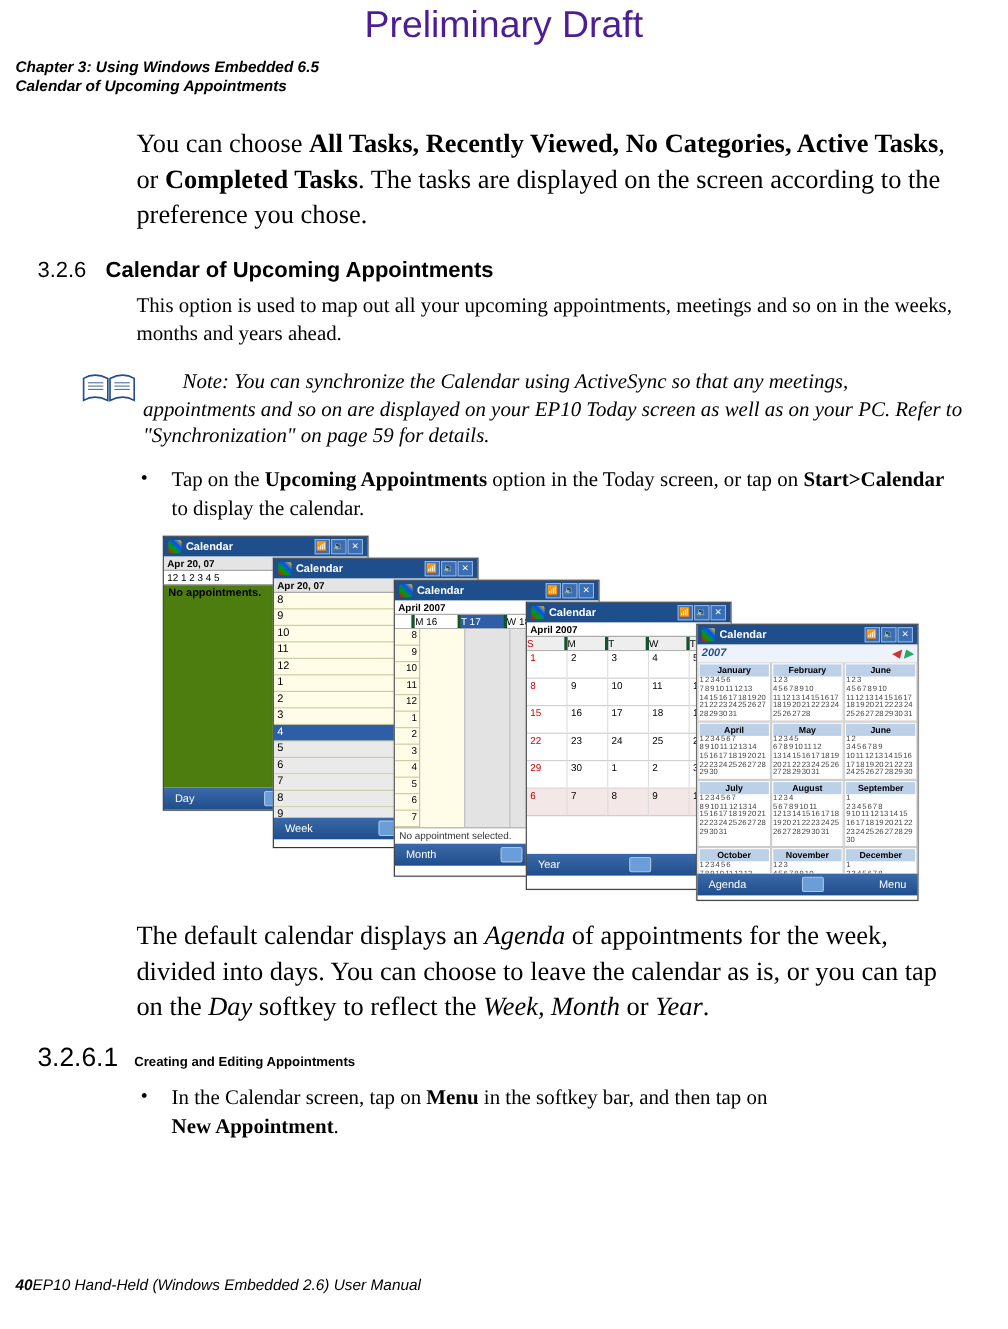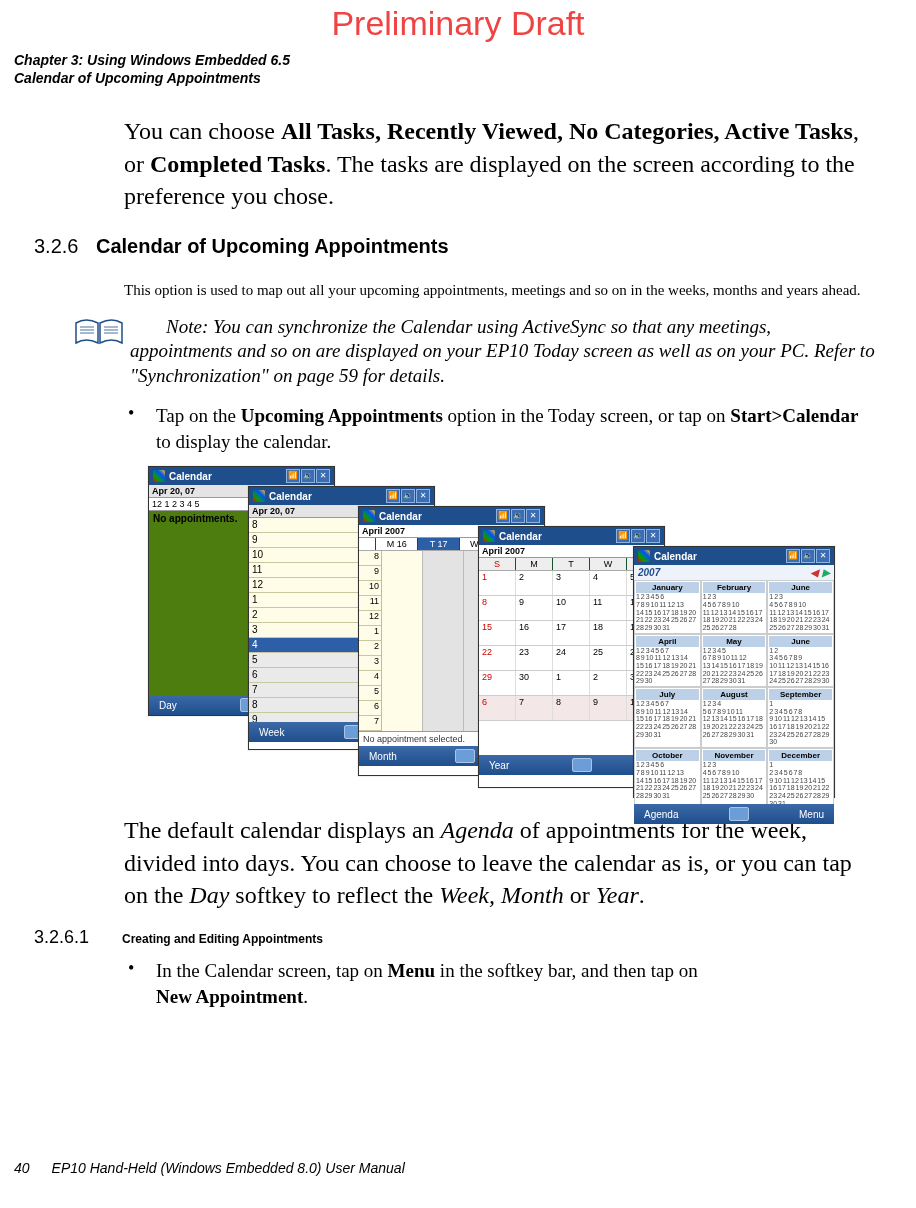--- a/index.html
+++ b/index.html
@@ -12,21 +12,21 @@
   }
   .page {
     position: relative;
     width: 916px;
     min-height: 1208px;
     box-sizing: border-box;
     padding: 0 40px 0 40px;
   }
   .draft-title {
     text-align: center;
-    color: #ef4444;
+    color: #4c1d95;
     font-size: 34px;
     font-family: Arial, Helvetica, sans-serif;
     padding-top: 4px;
     font-weight: 400;
   }
   .chapter-header {
     font-family: Verdana, Arial, sans-serif;
     font-style: italic;
     font-weight: 700;
     font-size: 14px;
@@ -56,22 +56,22 @@
   .section-number {
     font-size: 20px;
     font-weight: 400;
     min-width: 62px;
   }
   .section-title {
     font-size: 20px;
     font-weight: 700;
   }
   .section-body {
-    margin-top: 22px;
-    font-size: 15px;
+    margin-top: 8px;
+    font-size: 19px;
     line-height: 1.35;
   }
   .note {
     display: flex;
     margin-top: 14px;
     margin-bottom: 14px;
     margin-left: -50px;
   }
   .note .icon {
     flex: none;
@@ -163,21 +163,21 @@
     padding: 3px 10px;
   }
   .shot .footer .center-icon {
     width: 18px; height: 12px; background: #6b9dd8; border: 1px solid #aac5e6; border-radius: 2px;
   }
   .day-list { font-size: 10px; }
   .day-list .row { border-bottom: 1px solid #c8c8a0; height: 14px; padding-left: 3px; line-height: 14px; }
   .day-list .row.hl { background: #2d5fa8; color: #fff; }
   .day-list .row.grey { background: #eaeaea; }
   .week-head { background: #fff; font-size: 9px; border-bottom: 1px solid #aaa; display:flex;}
-  .week-head span { flex:1; text-align:center; border-right:1px solid #14532d; padding:1px 0;}
+  .week-head span { flex:1; text-align:left; border-right:3px solid #14532d; padding:1px 0;}
   .week-head span.today { background: #2d5fa8; color:#fff;}
   .month-grid { font-size: 9px; }
   .month-grid .mrow { display:flex; height:24px; border-bottom:1px solid #ccc;}
   .month-grid .mrow span { flex:1; border-right:1px solid #ddd; padding:1px 3px;}
   .month-grid .mrow span.red { color:#c00;}
   .month-caption { background:#fff; padding:2px 4px; font-size:9px; border-top:1px solid #999; color:#333;}
   .year-grid { font-size:7px; display:grid; grid-template-columns:repeat(3,1fr); }
   .year-grid .ycell { border:1px solid #ccc; padding:1px; }
   .year-grid .yhead { background:#bcd0e8; text-align:center; font-weight:700; font-size:8px; padding:1px 0;}
   .year-grid .ynums { color:#444; line-height:1.1; word-spacing:-1px;}
@@ -190,30 +190,30 @@
   .week-body .col { flex:1; border-left:1px solid #bbb; background:#fffde8;}
   .week-body .col.grey { background:#e3e3e3;}
   .footer-line {
     position: absolute;
     bottom: 32px;
     left: 14px;
     font-family: Verdana, Arial, sans-serif;
     font-style: italic;
     font-size: 14px;
   }
-  .footer-line .pn { font-weight: 400; font-style: italic; margin-right: 22px; }
+  .footer-line .pn { font-weight: 700; font-style: italic; }
   .sub-section-row {
     display: flex;
     align-items: baseline;
     margin-top: 16px;
     margin-left: -90px;
     gap: 14px;
     font-family: Verdana, Arial, sans-serif;
   }
-  .sub-section-number { font-size: 18px; min-width: 74px; }
+  .sub-section-number { font-size: 24px; min-width: 74px; }
   .sub-section-title { font-size: 12px; font-weight: 700; }
 </style>
 </head>
 <body>
 
 <div class="page">
 
   <div class="draft-title">Preliminary Draft</div>
 
   <div class="chapter-header">
@@ -460,21 +460,21 @@
               <span>✕</span>
             </span>
         </div>
         <div class="year-top">
           <span>2007</span>
           <span class="nav">
               <span style="color:#c33">◀</span>
               <span style="color:#2a6">▶</span>
             </span>
         </div>
-        <div class="body year-grid" style="height:224px;background:#fff">
+        <div class="body year-grid" style="height:192px;background:#fff">
           <div class="ycell">
               <div class="yhead">January</div>
               <div class="ynums">1 2 3 4 5 6<br>7 8 9 10 11 12 13<br>14 15 16 17 18 19 20<br>21 22 23 24 25 26 27<br>28 29 30 31</div>
             </div>
           <div class="ycell">
               <div class="yhead">February</div>
               <div class="ynums">1 2 3<br>4 5 6 7 8 9 10<br>11 12 13 14 15 16 17<br>18 19 20 21 22 23 24<br>25 26 27 28</div>
             </div>
           <div class="ycell">
               <div class="yhead">June</div>
@@ -538,16 +538,16 @@
     <div class="bullet-row" style="margin-top:10px">
       <div class="bullet-dot">•</div>
       <div class="bullet-body">
         <span>In the </span><span class="italic">Calendar</span><span> screen, tap on </span><span class="bold">Menu</span><span> in the softkey bar, and then tap on </span><br><span class="bold">New Appointment</span><span>.</span>
       </div>
     </div>
 
   </div>
 
   <div class="footer-line">
-    <span class="pn">40</span><span>EP10 Hand-Held (Windows Embedded 8.0) User Manual</span>
+    <span class="pn">40</span><span>EP10 Hand-Held (Windows Embedded 2.6) User Manual</span>
   </div>
 
 </div>
 
 </body></html>

